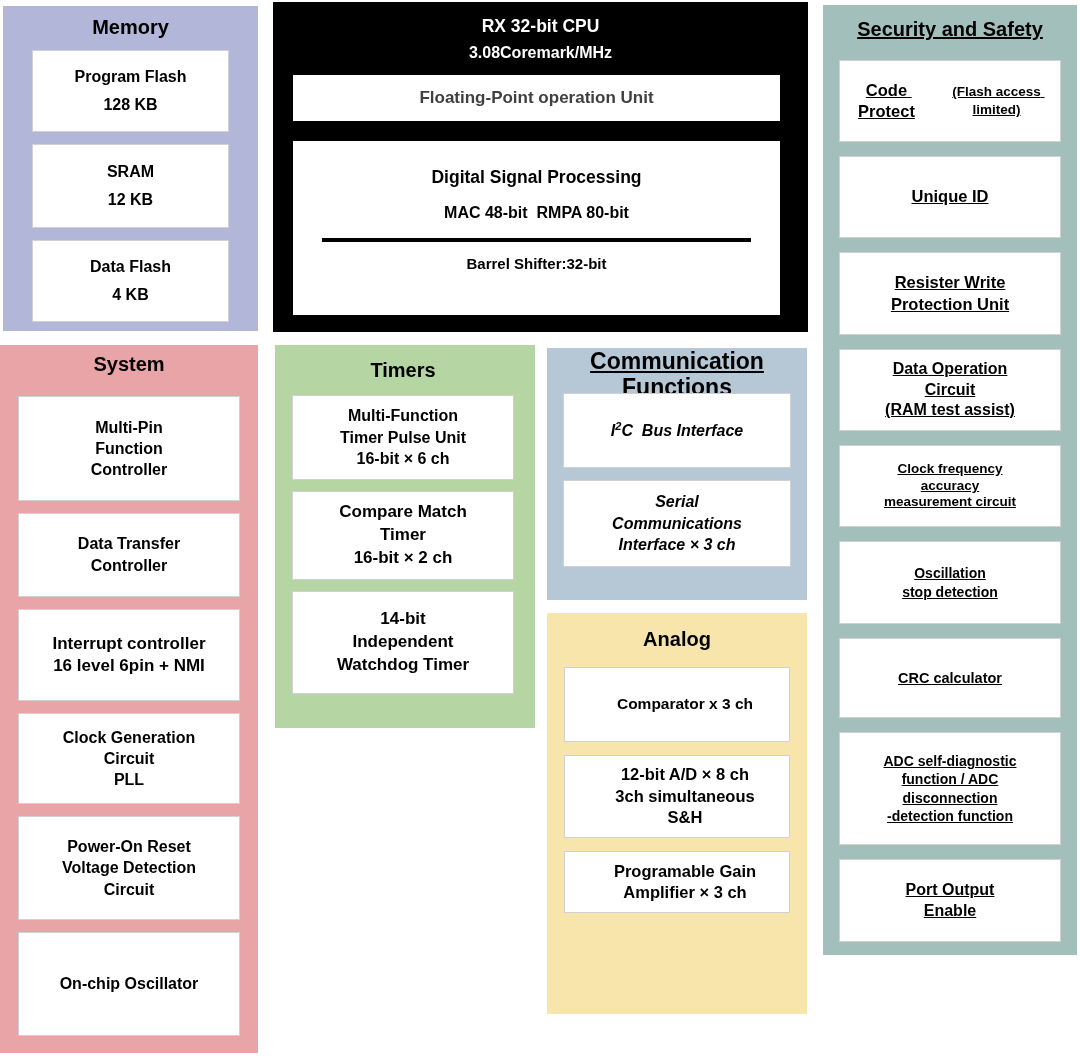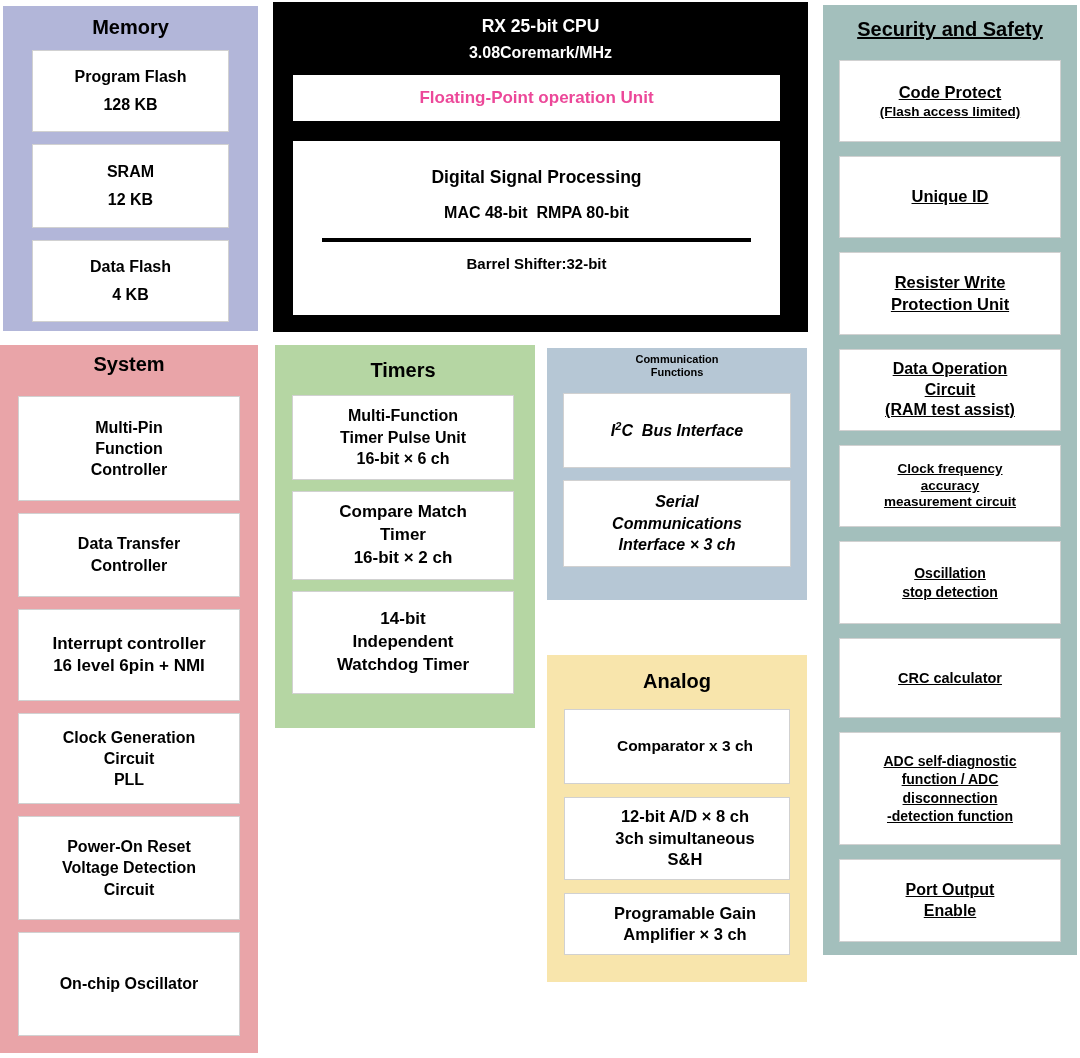--- a/index.html
+++ b/index.html
@@ -11,37 +11,37 @@
   .panel{position:absolute;display:flex;flex-direction:column;box-sizing:border-box;}
   .panel h2{
     margin:0;display:flex;align-items:center;justify-content:center;
     white-space:pre-wrap;text-align:center;font-weight:700;flex:0 0 auto;box-sizing:border-box;
   }
   .box{
     background:var(--box_bg,#fff);border:1px solid rgba(90,90,90,.28);
     display:flex;align-items:center;justify-content:center;
     text-align:center;white-space:pre-wrap;box-sizing:border-box;flex:0 0 auto;
   }
-  .box.col{flex-direction:column;}
+  .box.col{flex-direction:row;}
 
   
   .fs135{font-size:13.5px}.fs14{font-size:14px}.fs145{font-size:14.5px}
   .fs155{font-size:15.5px}.fs16{font-size:16px}.fs165{font-size:16.5px}.fs17{font-size:17px}
 
   
   .memory{left:3px;top:6px;width:255px;height:325px;background:var(--memory_bg);row-gap:12px;padding:0 29px;}
   .memory h2{height:32px;font-size:20px;padding-top:10px;}
   .memory .box{height:82px;line-height:1.75;}
   .memory .box:nth-of-type(2){height:84px;}
 
   
   .cpu{position:absolute;left:273px;top:2px;width:535px;height:330px;background:var(--cpu_bg);color:var(--cpu_text);box-sizing:border-box;}
   .cpu .ctitle{margin-top:14px;font-size:17.5px;text-align:center;}
   .cpu .csub{margin-top:7px;font-size:16px;text-align:center;}
-  .cpu .box{border:none;color:#ec4899;}
+  .cpu .box{border:none;color:#404040;}
   .cpu .fpu{margin:13px 28px 0 20px;height:46px;font-size:17px;}
   .cpu .dsp{margin:20px 28px 0 20px;height:174px;background:var(--box_bg);color:#000;text-align:center;box-sizing:border-box;}
   .dsp .dtitle{padding-top:26px;font-size:17.5px;}
   .dsp .ddetail{margin-top:16px;font-size:16px;white-space:pre-wrap;}
   .dsp .dline{height:4px;background:#000;width:88%;margin:16px auto 0;}
   .dsp .dbarrel{margin-top:13px;font-size:15px;}
 
   
   .system{left:0;top:345px;width:258px;height:708px;background:var(--system_bg);row-gap:12px;padding:0 18px;}
   .system h2{height:39px;font-size:20px;padding-top:0;}
@@ -56,28 +56,28 @@
   
   .timers{left:275px;top:345px;width:260px;height:383px;background:var(--timers_bg);row-gap:11px;padding:0 21px 0 17px;}
   .timers h2{height:39px;font-size:20px;padding-top:12px;}
   .timers .box{line-height:1.35;}
   .timers .box:nth-of-type(1){height:85px;}
   .timers .box:nth-of-type(2){height:89px;}
   .timers .box:nth-of-type(3){height:103px;}
 
   
   .comm{left:547px;top:348px;width:260px;height:252px;background:var(--comm_bg);row-gap:12px;padding:0 16px;}
-  .comm h2{height:33px;font-size:11px;line-height:1.15;align-items:flex-start;padding-top:5px;}
+  .comm h2{height:33px;font-size:23px;line-height:1.15;align-items:flex-start;text-decoration:underline;}
   .comm .box{line-height:1.35;font-style:italic;}
   .comm .box:nth-of-type(1){height:75px;}
   .comm .box:nth-of-type(2){height:87px;}
   .comm sup{font-size:11px;line-height:0;}
 
   
-  .analog{left:547px;top:613px;width:260px;height:327px;background:var(--analog_bg);row-gap:13px;padding:0 17px;margin-top:42px;}
+  .analog{left:547px;top:613px;width:260px;height:401px;background:var(--analog_bg);row-gap:13px;padding:0 17px;}
   .analog h2{height:41px;font-size:20px;padding-top:12px;}
   .analog .box{line-height:1.3;padding-left:16px;}
   .analog .box:nth-of-type(1){height:75px;}
   .analog .box:nth-of-type(2){height:83px;}
   .analog .box:nth-of-type(3){height:62px;}
 
   
   .security{left:823px;top:5px;width:254px;height:950px;background:var(--security_bg);row-gap:14px;padding:0 16px;text-decoration:underline;}
   .security h2{height:41px;font-size:20px;padding-top:8px;}
   .security .box{line-height:1.3;}
@@ -101,21 +101,21 @@
     <h2>Memory</h2>
     <div class="box fs16">Program Flash
 128 KB</div>
     <div class="box fs16">SRAM
 12 KB</div>
     <div class="box fs16">Data Flash
 4 KB</div>
   </section>
 
   <section class="cpu">
-    <div class="ctitle">RX 25-bit CPU</div>
+    <div class="ctitle">RX 32-bit CPU</div>
     <div class="csub">3.08Coremark/MHz</div>
     <div class="box fpu">Floating-Point operation Unit</div>
     <div class="dsp">
       <div class="dtitle">Digital Signal Processing</div>
       <div class="ddetail">MAC 48-bit  RMPA 80-bit</div>
       <div class="dline"></div>
       <div class="dbarrel">Barrel Shifter:32-bit</div>
     </div>
   </section>
 

